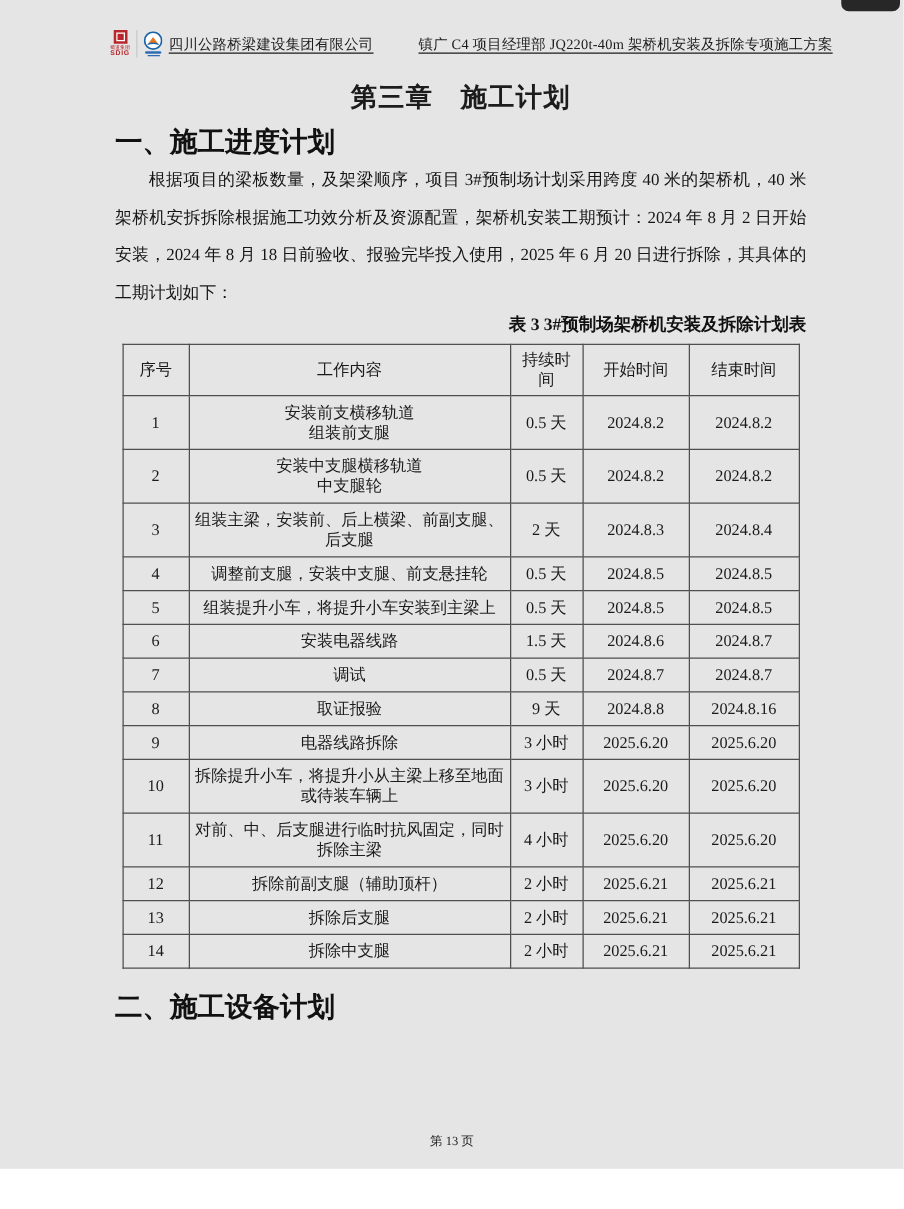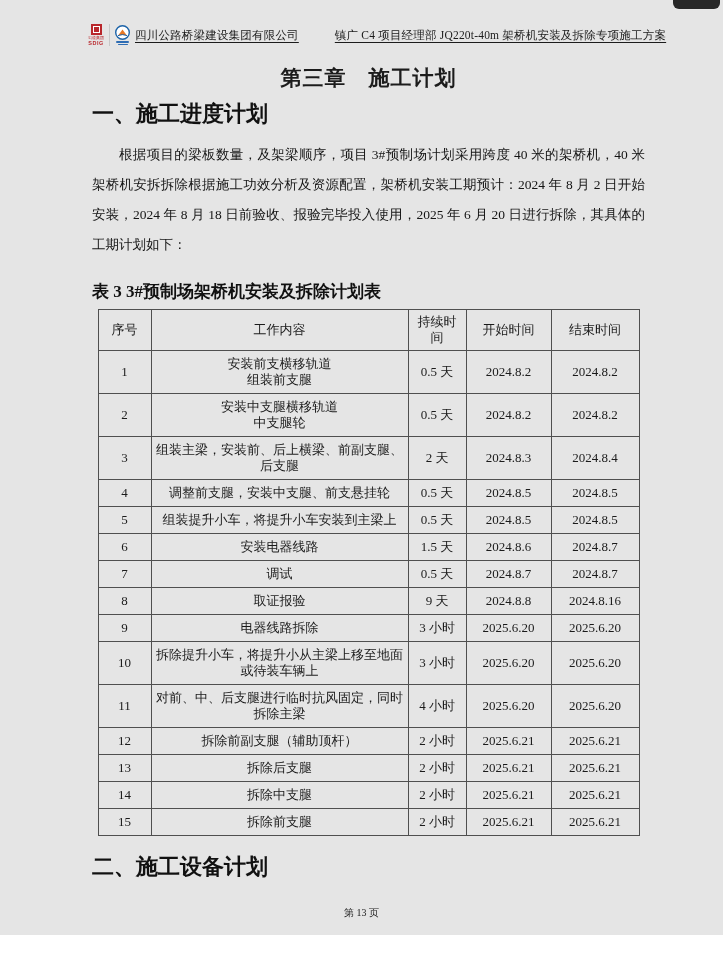--- a/index.html
+++ b/index.html
@@ -45,25 +45,25 @@
     text-align:center; font-size:21px; font-weight:bold;
     font-family:Liberation Mono, monospace;
     letter-spacing:1px;
   }
   .section-heading {
     margin-top:7px; font-size:22px; font-weight:bold;
     font-family:"Liberation Sans","DejaVu Sans",sans-serif;
     color:#111;
   }
   .body-paragraph {
-    margin-top:11px; font-size:13.5px; line-height:30px;
+    margin-top:0; font-size:13.5px; line-height:30px;
     text-align:justify; text-indent:2em; color:#151515;
   }
   .table-caption {
-    margin-top:20px; text-align:left; font-size:17px; font-weight:bold; color:#111;
+    margin-top:2px; text-align:right; font-size:14px; font-weight:bold; color:#111;
   }
   table.schedule {
     margin:6px auto 16px; border-collapse:collapse; table-layout:fixed;
     width:541px; font-size:13px; color:#1b1b1b;
   }
   table.schedule th, table.schedule td {
     border:1px solid #4f4f4f; text-align:center; vertical-align:middle;
     line-height:16px; padding:5px 4px; font-weight:normal;
     overflow-wrap:break-word;
   }
@@ -224,27 +224,20 @@
             <td>2025.6.21</td>
             <td>2025.6.21</td>
           </tr>
           <tr>
             <td>14</td>
             <td>拆除中支腿</td>
             <td>2 小时</td>
             <td>2025.6.21</td>
             <td>2025.6.21</td>
           </tr>
-          <tr>
-            <td>15</td>
-            <td>拆除前支腿</td>
-            <td>2 小时</td>
-            <td>2025.6.21</td>
-            <td>2025.6.21</td>
-          </tr>
         </tbody>
     </table>
 
     <h2 class="section-heading second">二、施工设备计划</h2>
   </div>
 
   <div class="doc-footer">第 13 页</div>
 
 </div>
 

